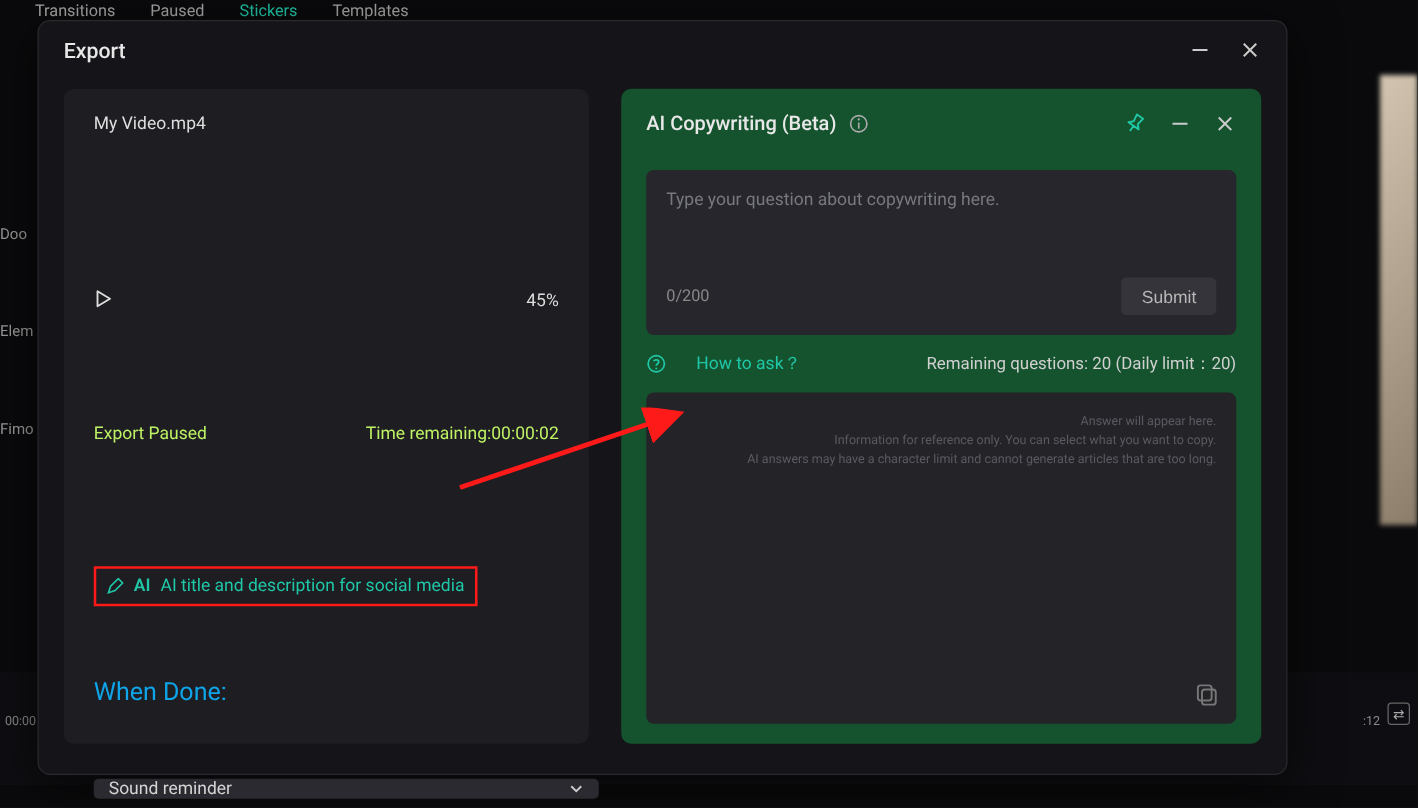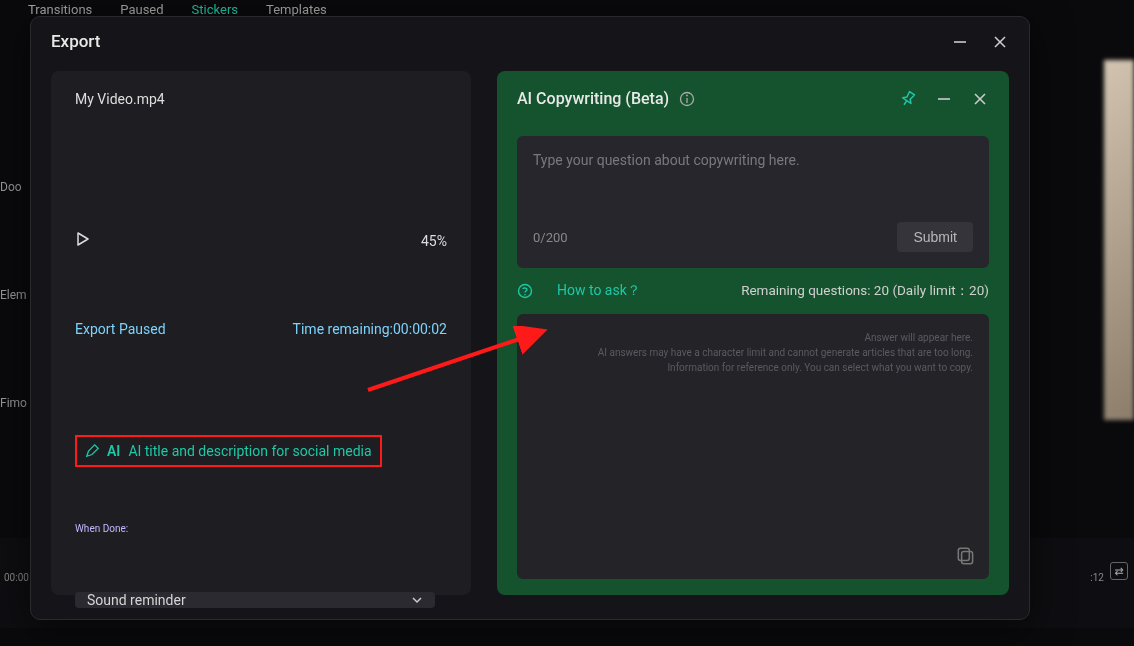--- a/index.html
+++ b/index.html
@@ -14,21 +14,21 @@
   
   .bg-menu {
     position: absolute; top: 2px; left: 28px;
     display: flex; gap: 28px;
     font-size: 13px; color: #a8a8a8;
   }
   .bg-menu .active { color: #1fc7a7; }
   .bg-sidebar {
     position: absolute; left: 0; top: 180px;
     font-size: 12px; color: #999;
-    display: flex; flex-direction: column; gap: 94px;
+    display: flex; flex-direction: column; gap: 64px;
   }
   .bg-right {
     position: absolute; right: 0; top: 60px; width: 30px; height: 360px;
     background: linear-gradient(135deg,#d2c4b0,#8b7d6a);
     filter: blur(2px);
   }
   .bg-timeline {
     position: absolute; left: 0; right: 0; bottom: 18px; height: 90px;
     background: #0e0e12;
   }
@@ -43,21 +43,21 @@
   .modal {
     position: absolute;
     left: 30px; top: 16px;
     width: 1000px; height: 604px;
     background: #151519;
     border-radius: 10px;
     border: 1px solid #2a2a2e;
     box-shadow: 0 8px 40px rgba(0,0,0,0.6);
   }
   .modal-header {
-    display:flex; align-items:flex-end; justify-content:space-between;
+    display:flex; align-items:flex-start; justify-content:space-between;
     padding: 14px 20px 10px 20px;
   }
   .modal-title { font-size: 17px; color:#e8e8e8; font-weight:500; }
   .win-controls { display:flex; gap:22px; align-items:center; }
   .win-btn { width:18px; height:18px; color:#ccc; cursor:pointer; display:flex; align-items:center; justify-content:center; }
   .modal-body { display:flex; gap:26px; padding: 10px 20px 20px 20px; height:calc(100% - 48px); }
   .left-panel {
     width: 420px; height: 100%;
     background: #1d1d22;
     border-radius: 8px;
@@ -79,36 +79,36 @@
   .preview .arrow {
     position:absolute; left:140px; top:26px; width:150px; height:160px;
   }
   .preview .progress-bar {
     position:absolute; left:0; bottom:0; height:6px; width:46%;
     background:#1fd8b6;
   }
   .play-row { display:flex; align-items:center; justify-content:space-between; margin-top:14px; }
   .play-btn { width:20px; height:20px; color:#ddd; cursor:pointer; }
   .percent { font-size:14px; color:#ddd; }
-  .status-row { display:flex; justify-content:space-between; margin-top:22px; font-size:14px; color:#7dd3fc; }
+  .status-row { display:flex; justify-content:space-between; margin-top:40px; font-size:14px; color:#bef264; }
   .ai-link-box {
     margin-top:50px;
     border: 2px solid #ff1a1a;
     padding: 6px 8px;
     display:inline-flex; align-items:center; gap:8px;
     width:fit-content;
   }
   .ai-link-box .ai-icon { color:#1fc7a7; font-size:14px; font-weight:600; }
   .ai-link-box .pencil { width:14px; height:14px; }
   .ai-link-text { color:#1fc7a7; font-size:14px; cursor:pointer; }
-  .when-done { margin-top:8px; font-size:10px; color:#c4b5fd; }
+  .when-done { margin-top:8px; font-size:20px; color:#0ea5e9; }
   .dropdown {
     margin-top:10px;
     background:#2a2a30; border:none; border-radius:4px;
-    height:36px; width:360px;
+    height:36px; width:404px;
     display:flex; align-items:center; justify-content:space-between;
     padding:0 12px; font-size:14px; color:#d5d5d5;
     cursor:pointer;
   }
   
   .right-panel {
     flex:1; height:100%;
     background:#14532d;
     border-radius:8px;
     padding: 18px 20px 16px 20px;
@@ -301,22 +301,22 @@
             <path d="M6 6 C6 4.5 10 4.5 10 6.5 C10 8 8 8 8 9.5" fill="none" stroke="#1fc7a7" stroke-width="1.4"></path>
             <circle cx="8" cy="11.7" r="0.8" fill="#1fc7a7"></circle>
           </svg>
           <span>How to ask？</span>
         </div>
         <span class="remaining">Remaining questions: 20 (Daily limit：20)</span>
       </div>
 
       <div class="answer-box">
         <div>Answer will appear here.</div>
+        <div>Information for reference only. You can select what you want to copy.</div>
         <div>AI answers may have a character limit and cannot generate articles that are too long.</div>
-        <div>Information for reference only. You can select what you want to copy.</div>
         <svg class="copy-btn" viewBox="0 0 20 20">
           <rect x="6" y="6" width="10" height="11" rx="2" fill="none" stroke="currentColor" stroke-width="1.4"></rect>
           <rect x="3" y="3" width="10" height="11" rx="2" fill="none" stroke="currentColor" stroke-width="1.4"></rect>
         </svg>
       </div>
     </div>
   </div>
 </div>
 
 <svg class="annot-arrow" viewBox="0 0 188 70">

